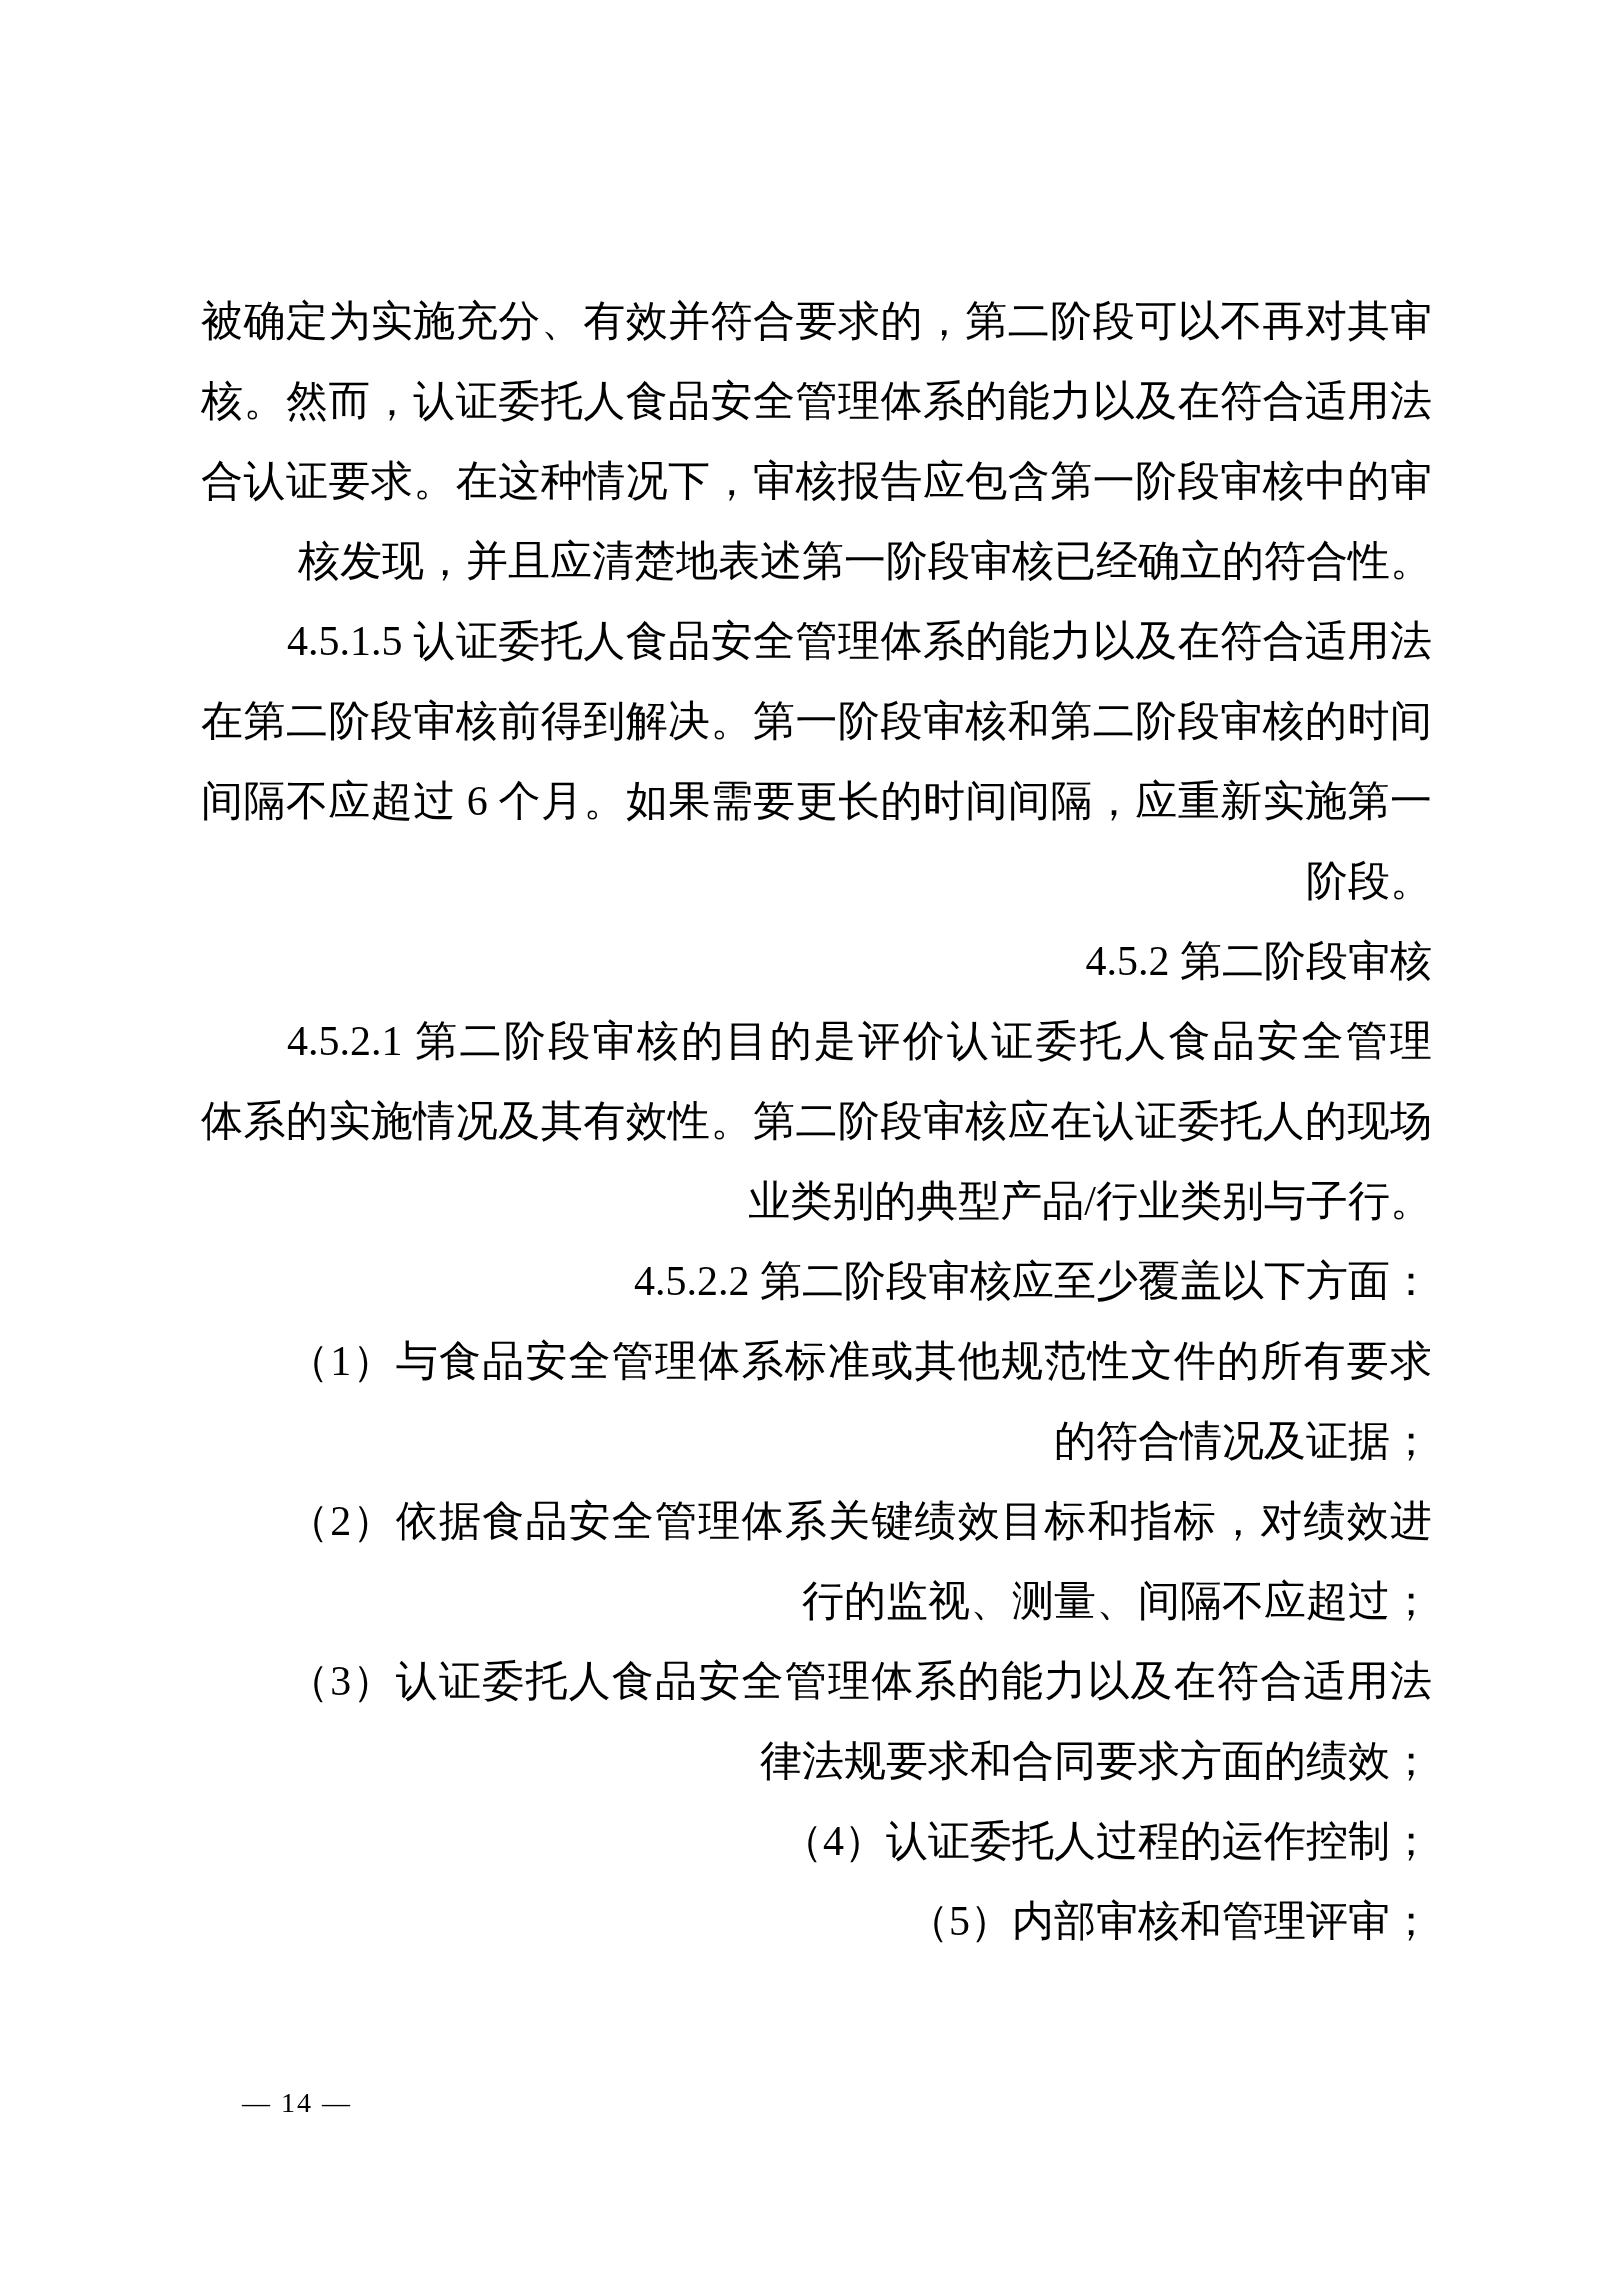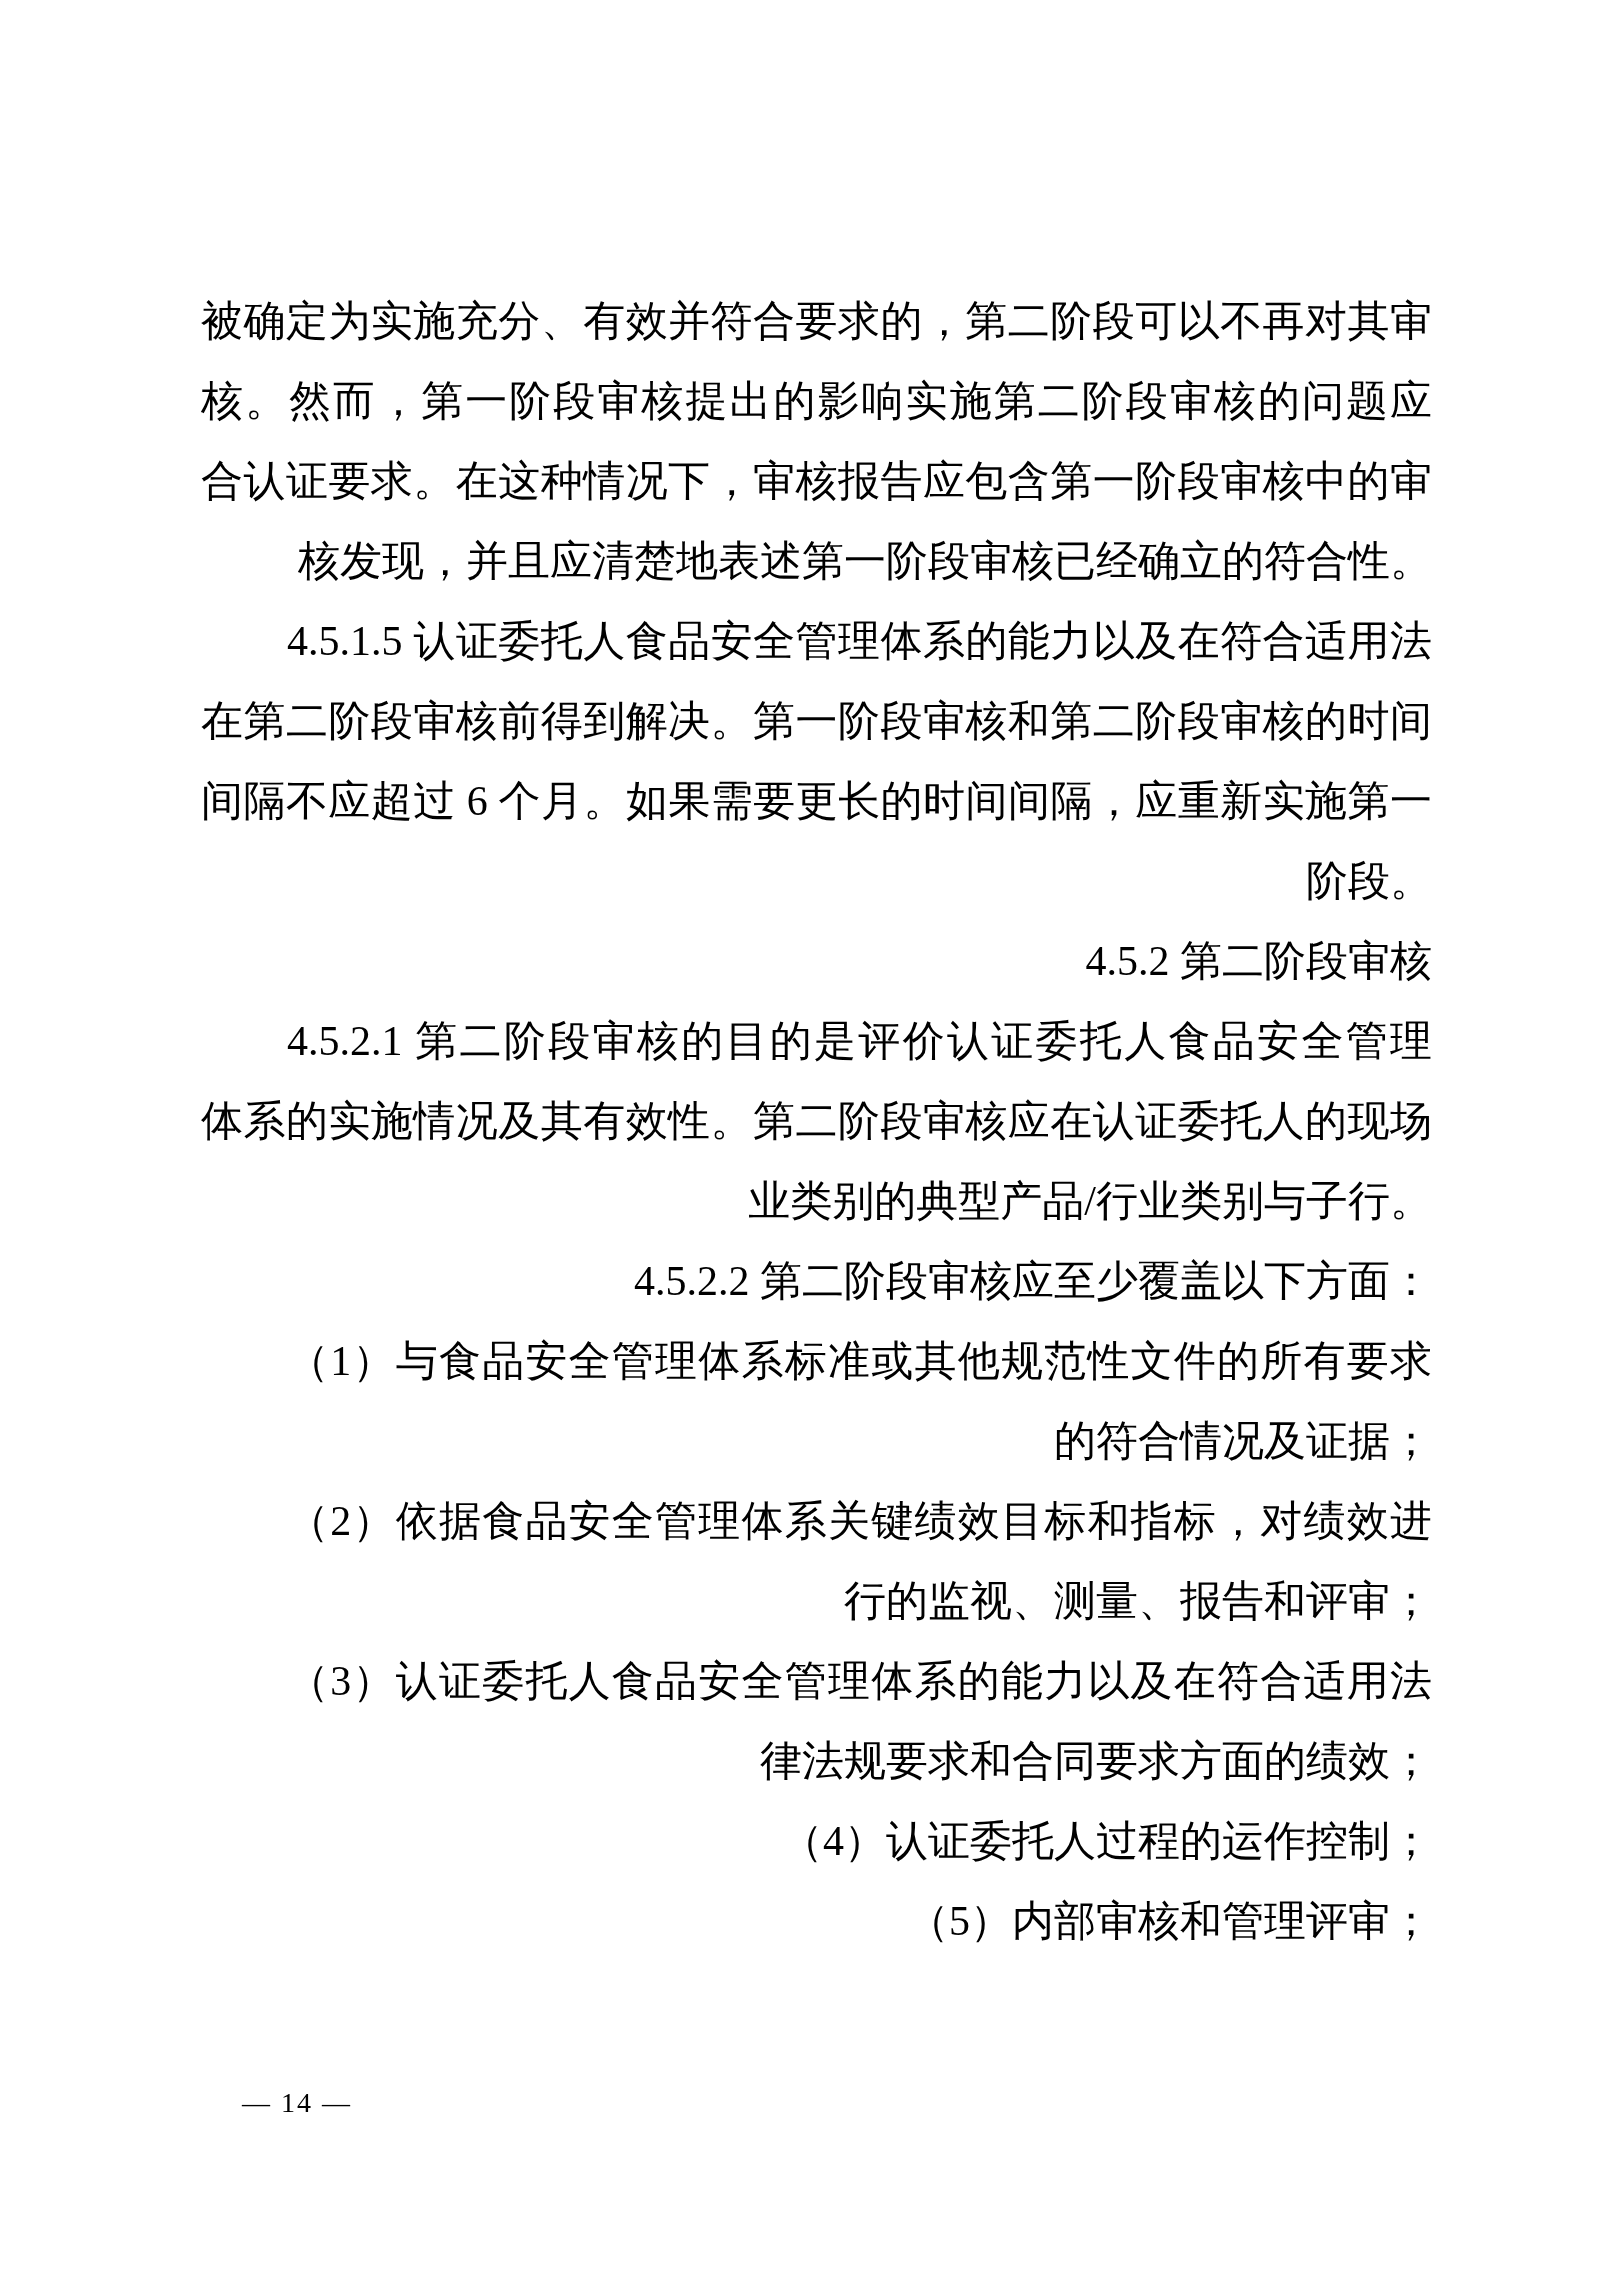--- a/index.html
+++ b/index.html
@@ -49,36 +49,36 @@
       letter-spacing: 2px;
       white-space: pre;
     }
   </style>
 </head>
 <body>
 
 <div class="page">
   <div class="text-block">
     <div class="line fill">被确定为实施充分、有效并符合要求的，第二阶段可以不再对其审</div>
-    <div class="line fill">核。然而，第一阶段审核提出的影响实施第二阶段审核的问题应</div>
+    <div class="line fill">核。然而，认证委托人食品安全管理体系的能力以及在符合适用法</div>
     <div class="line fill">合认证要求。在这种情况下，审核报告应包含第一阶段审核中的审</div>
     <div class="line">核发现，并且应清楚地表述第一阶段审核已经确立的符合性。</div>
     <div class="line fill indent">4.5.1.5 认证委托人食品安全管理体系的能力以及在符合适用法</div>
     <div class="line fill">在第二阶段审核前得到解决。第一阶段审核和第二阶段审核的时间</div>
     <div class="line fill">间隔不应超过 6 个月。如果需要更长的时间间隔，应重新实施第一</div>
     <div class="line">阶段。</div>
     <div class="line indent">4.5.2 第二阶段审核</div>
     <div class="line fill indent">4.5.2.1 第二阶段审核的目的是评价认证委托人食品安全管理</div>
     <div class="line fill">体系的实施情况及其有效性。第二阶段审核应在认证委托人的现场</div>
     <div class="line">业类别的典型产品/行业类别与子行。</div>
     <div class="line indent">4.5.2.2 第二阶段审核应至少覆盖以下方面：</div>
     <div class="line fill indent">（1）与食品安全管理体系标准或其他规范性文件的所有要求</div>
     <div class="line">的符合情况及证据；</div>
     <div class="line fill indent">（2）依据食品安全管理体系关键绩效目标和指标，对绩效进</div>
-    <div class="line">行的监视、测量、报告和评审；</div>
+    <div class="line">行的监视、测量、间隔不应超过；</div>
     <div class="line fill indent">（3）认证委托人食品安全管理体系的能力以及在符合适用法</div>
     <div class="line">律法规要求和合同要求方面的绩效；</div>
     <div class="line indent">（4）认证委托人过程的运作控制；</div>
     <div class="line indent">（5）内部审核和管理评审；</div>
   </div>
 
   <div class="page-footer">— 14 —</div>
 </div>
 
 

